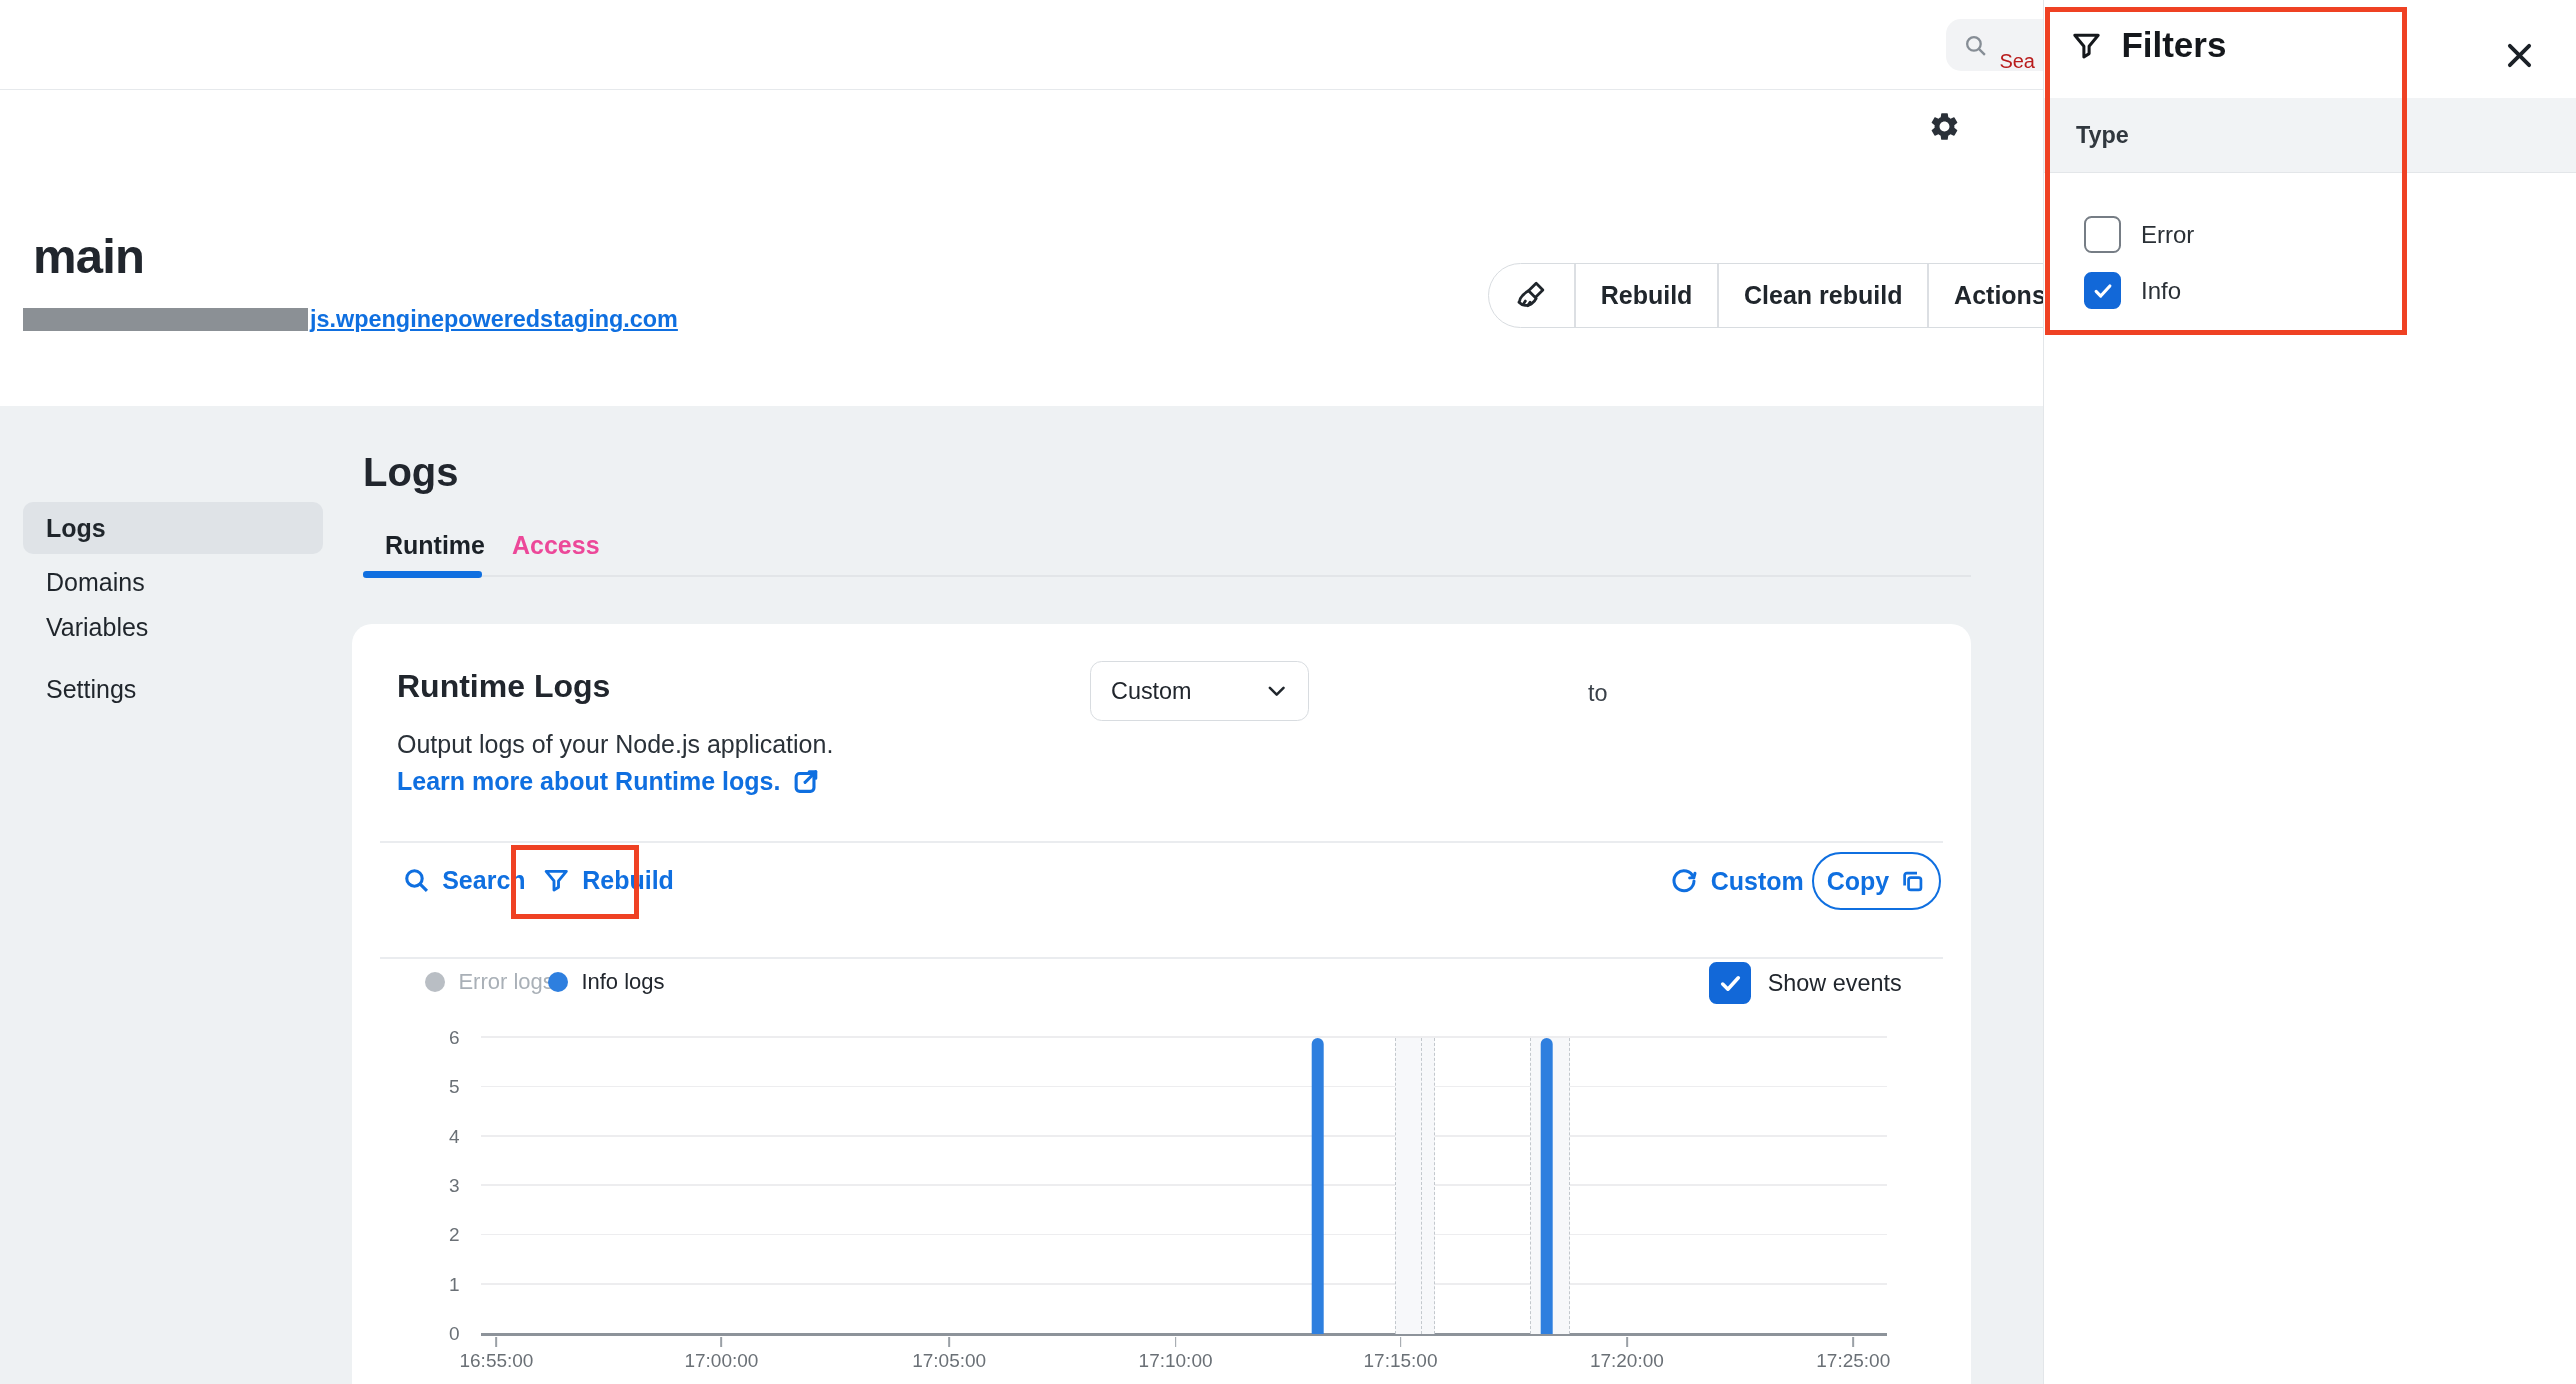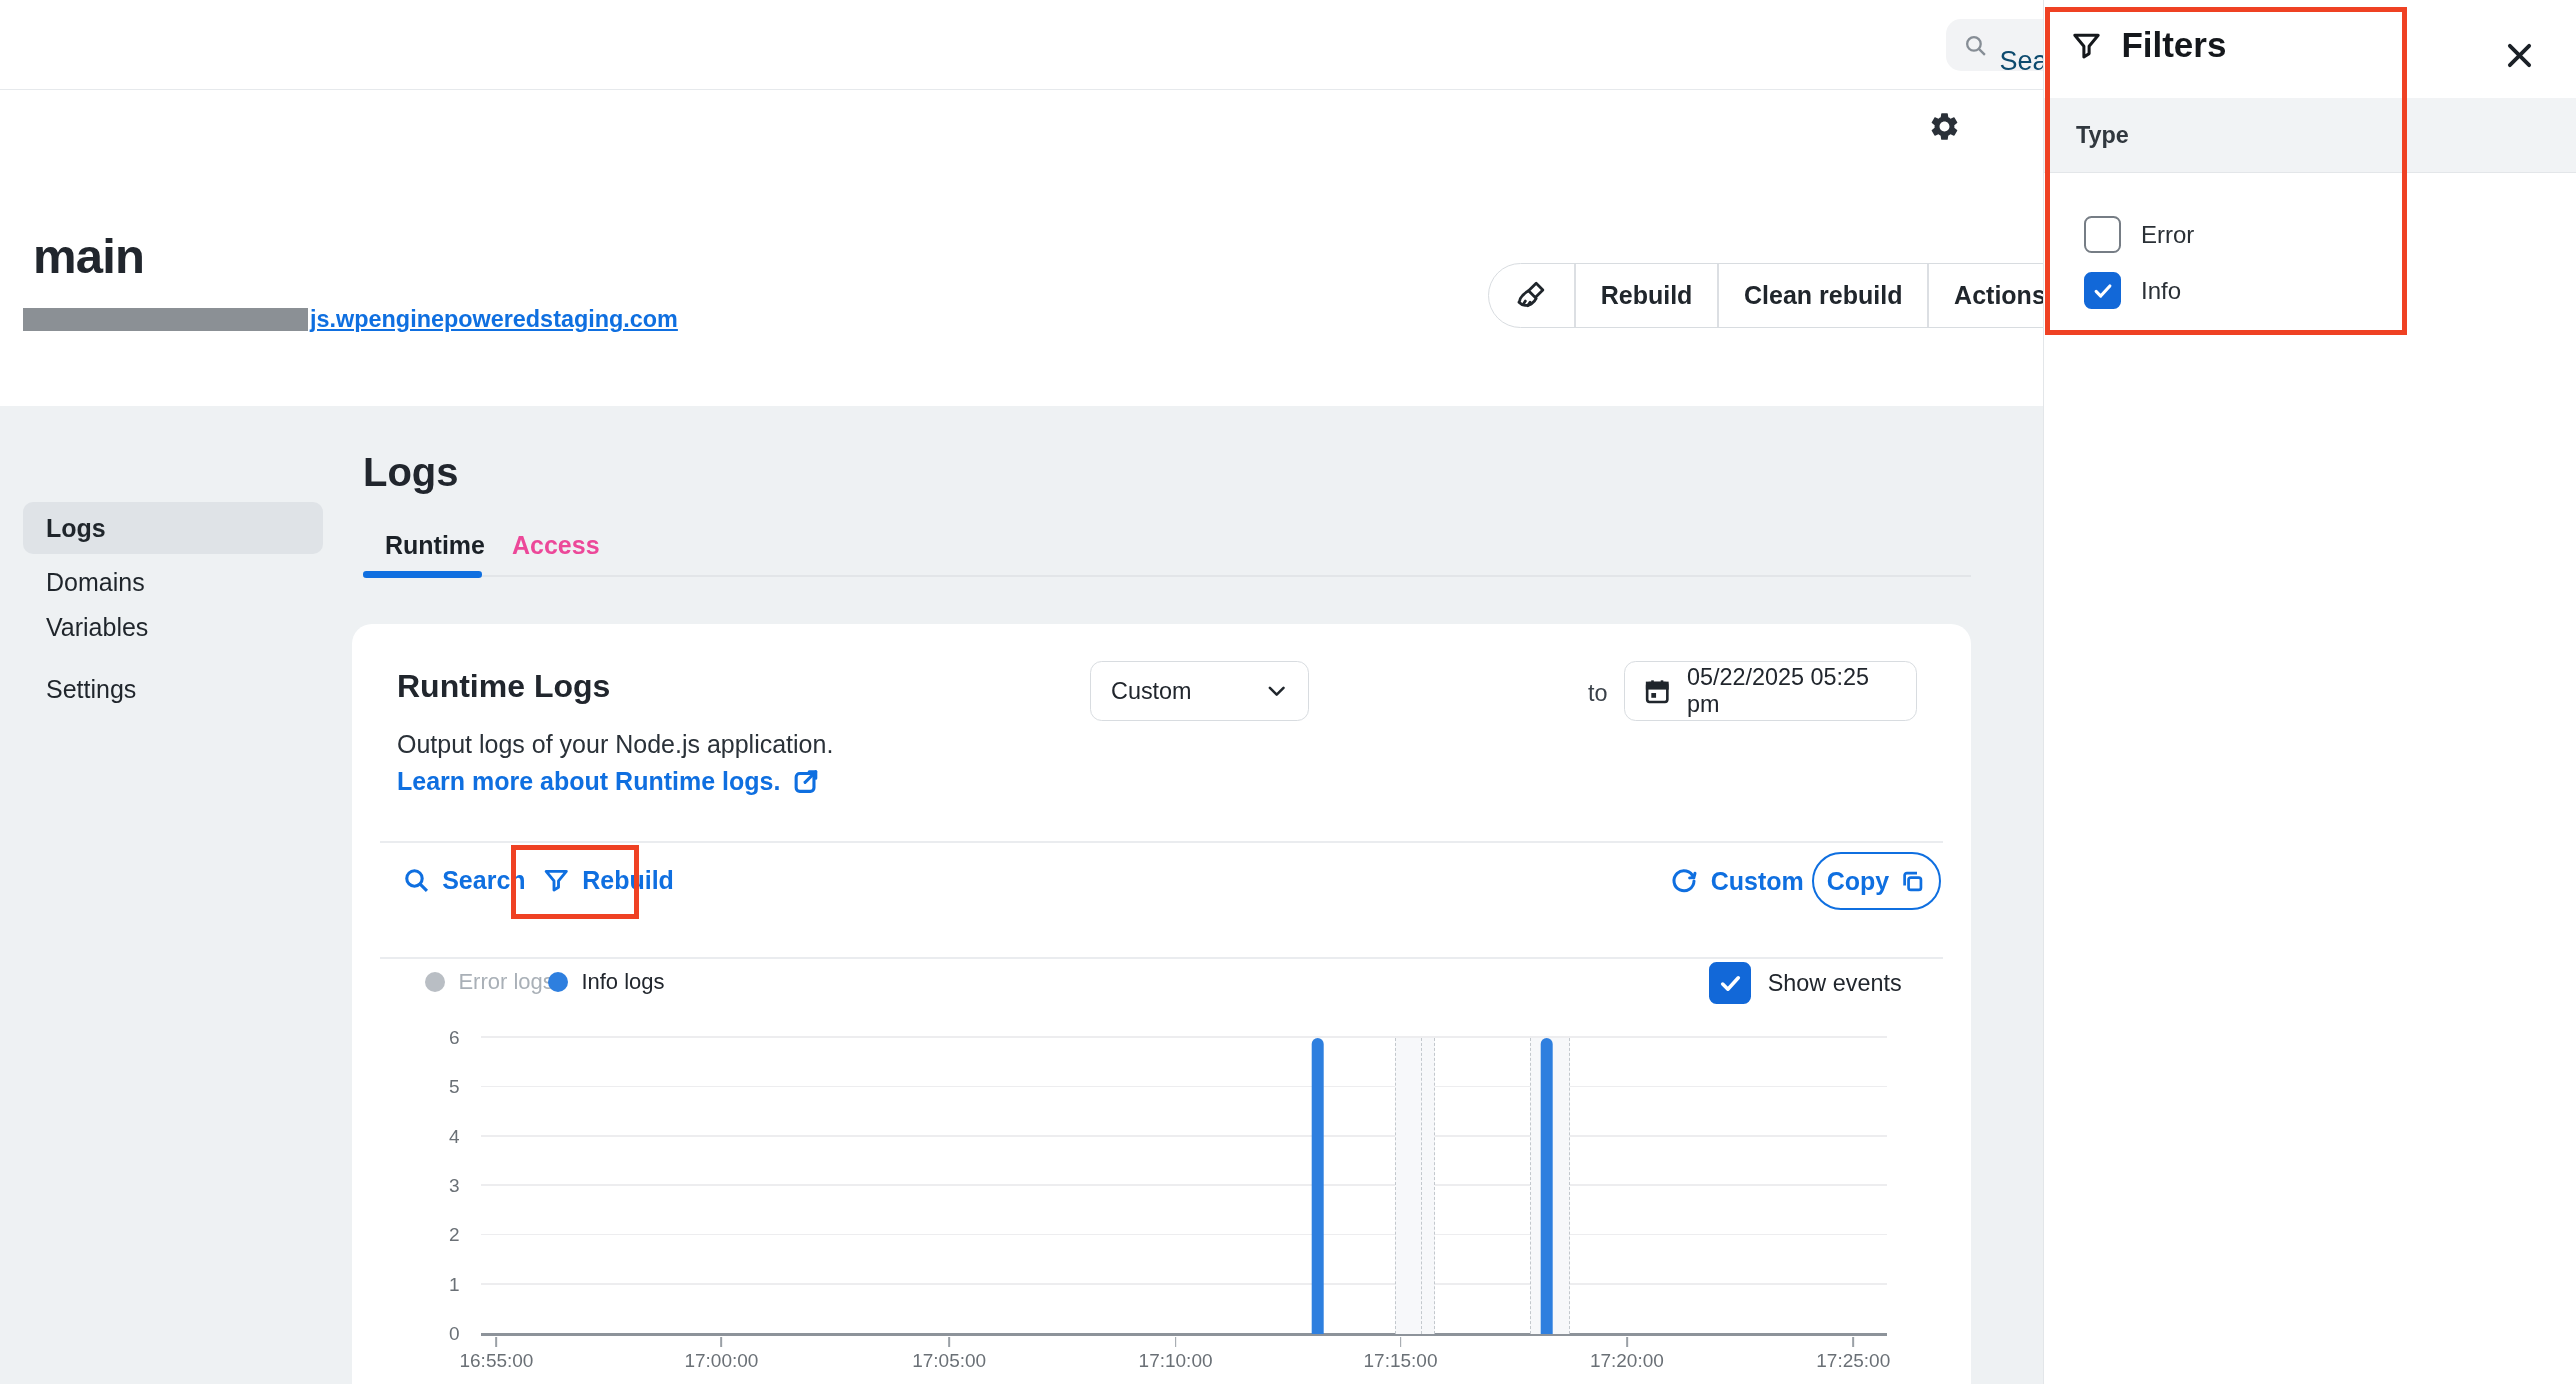--- a/index.html
+++ b/index.html
@@ -6,21 +6,21 @@
   #app{position:relative;width:2576px;height:1384px;overflow:hidden;
        font-family:"Liberation Sans","DejaVu Sans",sans-serif;color:#21262d;background:#fff;}
   .abs{position:absolute;box-sizing:border-box;}
   .flex{display:flex;align-items:center;}
 
   
   #top-black{left:0;top:0;width:100%;height:4.2px;background:#15181b;z-index:1;}
   #topbar{left:0;top:0;width:2043px;height:90px;background:#fff;border-bottom:1.7px solid #e6e9ec;z-index:2;}
   #search-pill{left:1946px;top:19px;width:243px;height:52px;background:#f2f3f5;border-radius:15px;
                gap:11.7px;padding:0 16.7px;z-index:2;}
-  #search-pill .ph{font-size:27px;color:#0c4a6e;margin-top:32px;}
+  #search-pill .ph{font-size:20px;color:#b91c1c;margin-top:32px;}
   #gear-btn{left:1922px;top:104px;width:44px;height:44px;z-index:3;display:flex;align-items:center;justify-content:center;cursor:pointer;}
 
   
   #crumb-row{left:0;top:90px;width:2043px;height:112px;background:#fff;z-index:2;}
   #apps-link{left:33px;top:109px;gap:6.7px;color:#0f6fe0;font-weight:bold;font-size:24px;cursor:pointer;}
   #crumb-center{left:829px;top:107px;gap:15px;font-size:24px;}
   #crumb-app{font-weight:bold;color:#21262d;}
   .crumb-slash{width:1.7px;height:37px;background:#d7dbdf;transform:rotate(14deg);}
   #crumb-env{gap:10px;cursor:pointer;}
 
@@ -239,32 +239,20 @@
 
   <div class="abs ctl" id="range-select">
     <span>Custom</span>
     <span>
       <svg width="23.4" height="23.4" viewBox="0 0 24 24" fill="none" stroke="#20262c" stroke-width="2.6" stroke-linecap="round" stroke-linejoin="round">
         <polyline points="5 9 12 16 19 9"></polyline>
       </svg>
     </span>
   </div>
   <div class="abs" id="to-label">to</div>
-  <div class="abs ctl" id="date-to">
-    <span>
-      <svg width="28.5" height="28.5" viewBox="0 0 24 24" fill="none" stroke="#20262c" stroke-width="2.2">
-        <rect x="3.5" y="5" width="17" height="16" rx="2"></rect>
-        <rect x="3.5" y="5" width="17" height="4.5" fill="#20262c"></rect>
-        <line x1="8" y1="2.8" x2="8" y2="6.6"></line>
-          <line x1="16" y1="2.8" x2="16" y2="6.6"></line>
-        <rect x="7" y="13.5" width="4" height="4" fill="#20262c" stroke="none"></rect>
-      </svg>
-    </span>
-    <span>05/22/2025 05:25 pm</span>
-  </div>
 
   <div class="abs hdiv" id="div-a"></div>
   <div class="abs hdiv" id="div-b"></div>
 
   <div class="abs flex blue-action" id="search-action">
     <span>
       <svg width="28.5" height="28.5" viewBox="0 0 24 24" fill="none" stroke="#0f6fe0" stroke-width="2.6">
         <circle cx="10.5" cy="10.5" r="6.5"></circle>
           <line x1="15.5" y1="15.5" x2="21" y2="21"></line>
       </svg>

